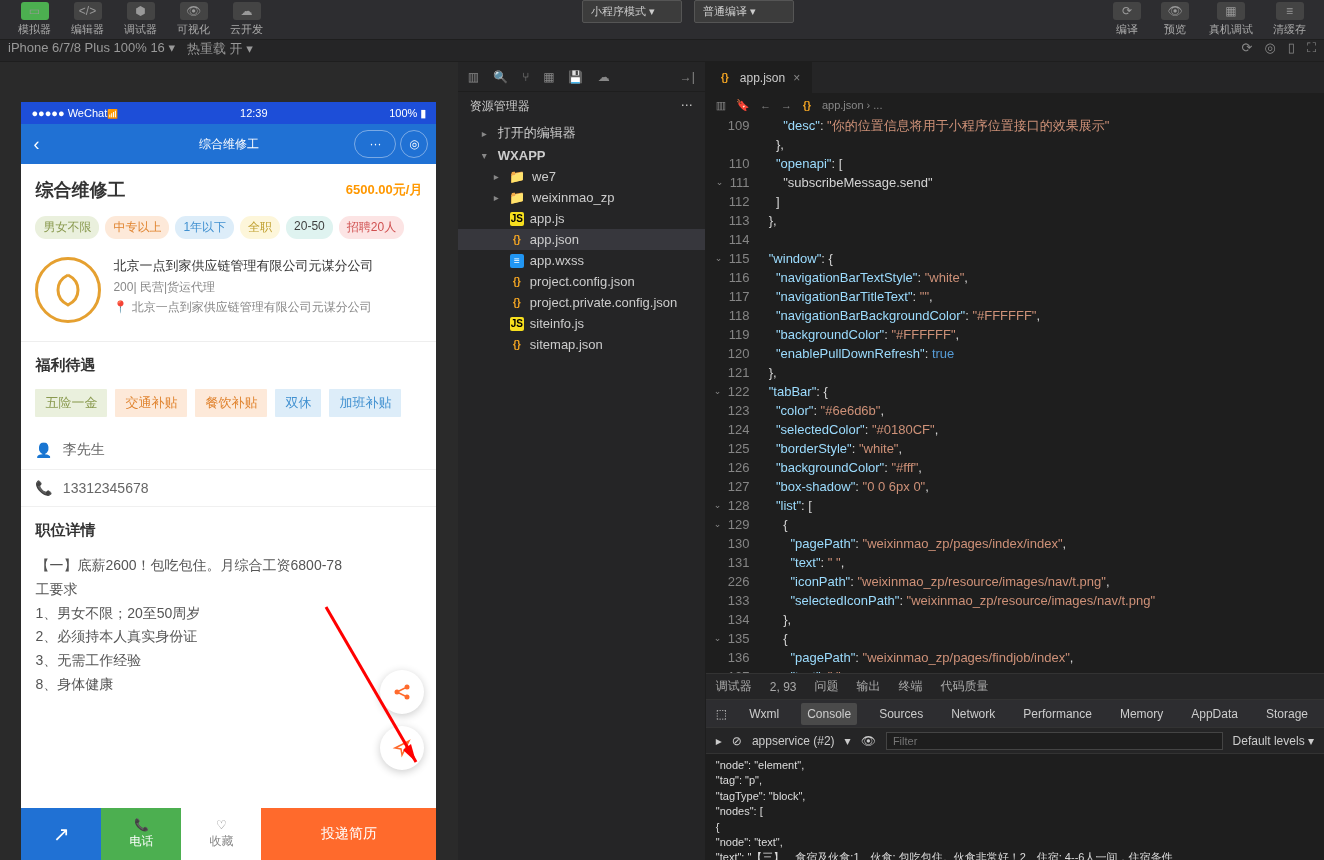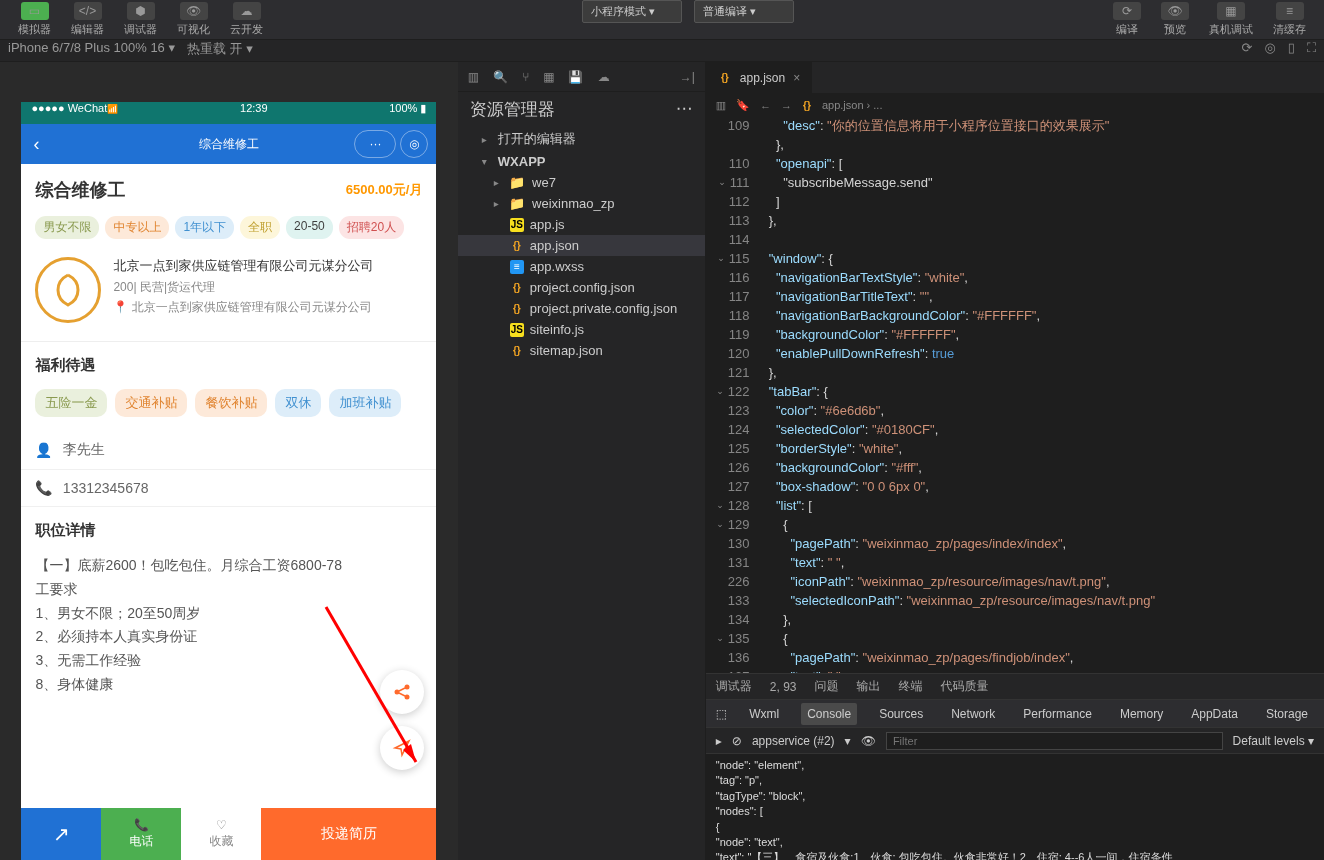--- a/index.html
+++ b/index.html
@@ -14,21 +14,21 @@
 .tb-mid{margin-left:auto;display:flex;gap:12px;align-items:center;padding-top:0}
 .dropdown{background:#3c3c3c;border:1px solid #555;padding:3px 18px 3px 8px;color:#ccc;font-size:11px;border-radius:2px;min-width:100px;position:relative}
 .tb-right{display:flex;gap:0;margin-left:auto}
 .subbar{background:#252526;height:22px;display:flex;padding:0 8px;border-bottom:1px solid #1e1e1e;font-size:13px;color:#888}
 .subbar .device{color:#999}
 .subbar .reload{margin-left:12px;color:#999}
 .sb-icons{margin-left:auto;display:flex;gap:12px}
 .main{display:flex;height:798px}
 .sim-panel{width:469px;background:#2a2a2a;display:flex;flex-direction:column;align-items:center;padding-top:40px}
 .phone{width:415px;background:#fff;position:relative;height:780px;overflow:hidden}
-.status-bar{background:#0f766e;color:#fff;height:22px;display:flex;align-items:flex-start;padding:0 10px;font-size:11px;justify-content:space-between}
+.status-bar{background:#1d4ed8;color:#fff;height:22px;display:flex;align-items:center;padding:0 10px;font-size:11px;justify-content:space-between}
 .nav-bar{background:#2071d4;color:#fff;height:40px;display:flex;align-items:center;justify-content:center;position:relative}
 .nav-back{position:absolute;left:12px;font-size:18px}
 .nav-caps{position:absolute;right:8px;display:flex;gap:4px}
 .cap{width:42px;height:28px;border:1px solid rgba(255,255,255,.4);border-radius:14px;display:flex;align-items:center;justify-content:center}
 .cap2{width:28px;height:28px;border:1px solid rgba(255,255,255,.4);border-radius:14px;display:flex;align-items:center;justify-content:center}
 .job-header{padding:14px;display:flex;justify-content:space-between;align-items:center}
 .job-title{font-size:18px;font-weight:600;color:#333}
 .job-salary{color:#ff9800;font-size:13px;font-weight:600}
 .tags{padding:0 14px;display:flex;gap:6px;flex-wrap:wrap}
 .tag{padding:3px 8px;border-radius:11px;font-size:12px}
@@ -38,53 +38,53 @@
 .tag.yellow{background:#fdf6da;color:#c0a030}
 .tag.teal{background:#dff3f0;color:#404040}
 .tag.red{background:#fce4e4;color:#d05050}
 .company{padding:18px 14px;display:flex;gap:12px;border-bottom:1px solid #eee}
 .logo{width:66px;height:66px;border-radius:50%;border:3px solid #e5a030;display:flex;align-items:center;justify-content:center;color:#e5a030}
 .co-info{flex:1;font-size:13px;color:#555}
 .co-name{color:#333;margin-bottom:4px}
 .co-sub{color:#888;font-size:12px;margin-bottom:3px}
 .section-title{padding:14px;font-size:15px;font-weight:600;color:#333}
 .benefits{padding:0 14px 14px;display:flex;gap:8px;flex-wrap:wrap}
-.benefit{padding:5px 10px;border-radius:10px;font-size:13px}
+.benefit{padding:5px 10px;border-radius:1px;font-size:13px}
 .contact-row{padding:10px 14px;display:flex;align-items:center;gap:10px;border-bottom:1px solid #f0f0f0;color:#666;font-size:14px}
 .job-detail-text{padding:0 14px;color:#555;font-size:14px;line-height:1.7}
 .float-btns{position:absolute;right:12px;bottom:90px;display:flex;flex-direction:column;gap:12px}
 .float-btn{width:44px;height:44px;border-radius:50%;background:#fff;box-shadow:0 2px 8px rgba(0,0,0,.2);display:flex;align-items:center;justify-content:center}
 .bottom-bar{position:absolute;bottom:0;left:0;right:0;height:52px;display:flex}
 .bb-btn{flex:1;display:flex;flex-direction:column;align-items:center;justify-content:center;font-size:12px;gap:1px}
 .bb-share{background:#2071d4;color:#fff;flex:0 0 80px}
 .bb-call{background:#4caf50;color:#fff;flex:0 0 80px}
 .bb-fav{background:#fff;color:#888;flex:0 0 80px}
 .bb-submit{background:#ff6a2c;color:#fff;flex:1;font-size:14px}
 .arrow{position:absolute;top:500px;left:300px;width:110px;height:180px;pointer-events:none;z-index:10}
 .explorer{width:254px;background:#252526;border-right:1px solid #1e1e1e;display:flex;flex-direction:column}
 .exp-iconbar{height:30px;display:flex;gap:14px;padding:0 10px;align-items:center;color:#888;border-bottom:1px solid #1e1e1e}
-.exp-header{padding:6px 12px;font-size:17px;color:#ccc;display:flex;justify-content:space-between}
+.exp-header{padding:6px 12px;font-size:12px;color:#ccc;display:flex;justify-content:space-between}
 .exp-tree{flex:1;overflow:auto;font-size:13px}
 .tree-item{padding:3px 8px 3px 24px;color:#ccc;cursor:pointer;display:flex;align-items:center;gap:6px}
 .tree-item.l2{padding-left:36px}
 .tree-item.active{background:#37373d}
 .tree-arrow{color:#888;font-size:10px;width:10px}
 .file-ico{width:14px;height:14px;display:flex;align-items:center;justify-content:center;font-size:10px;font-weight:bold;border-radius:2px}
 .ico-js{background:#f7df1e;color:#000}
 .ico-json{color:#f5a623}
 .ico-wxss{background:#2196f3;color:#fff}
 .ico-folder{color:#888}
 .editor-area{flex:1;display:flex;flex-direction:column;background:#1e1e1e}
 .tabs{height:32px;background:#252526;display:flex;border-bottom:1px solid #1e1e1e}
 .tab{padding:6px 12px;background:#1e1e1e;display:flex;align-items:center;gap:8px;font-size:12px;color:#ccc}
 .tab .close{color:#888;cursor:pointer}
 .breadcrumb{height:22px;background:#1e1e1e;display:flex;align-items:center;padding:0 10px;gap:8px;font-size:11px;color:#888}
 .bc-icons{display:flex;gap:10px}
 .code{flex:1;overflow:auto;font-family:Consolas,monospace;font-size:13px;line-height:19px;display:flex}
-.gutter{background:#1e1e1e;color:#858585;text-align:right;padding:0 12px 0 8px;user-select:none}
+.gutter{background:#1e1e1e;color:#858585;text-align:left;padding:0 12px 0 8px;user-select:none}
 .gutter div{height:19px;display:flex;align-items:center;justify-content:flex-end;gap:4px}
 .fold{color:#888;font-size:9px;width:10px;cursor:pointer}
 .code-lines{flex:1;padding-right:8px}
 .line{height:19px;white-space:pre;color:#d4d4d4}
 .str{color:#ce9178}
 .prop{color:#9cdcfe}
 .bool{color:#569cd6}
 .debug-panel{height:187px;background:#1e1e1e;border-top:1px solid #333;display:flex;flex-direction:column}
 .debug-tabs{height:26px;background:#252526;display:flex;align-items:center;padding:0 10px;gap:18px;font-size:12px;color:#aaa;border-bottom:1px solid #333}
 .debug-tab{cursor:pointer}

